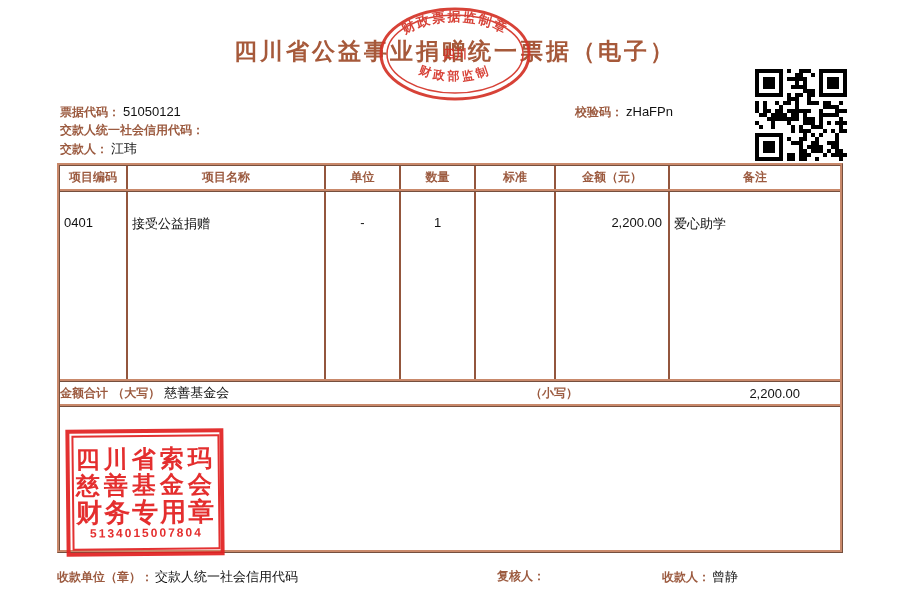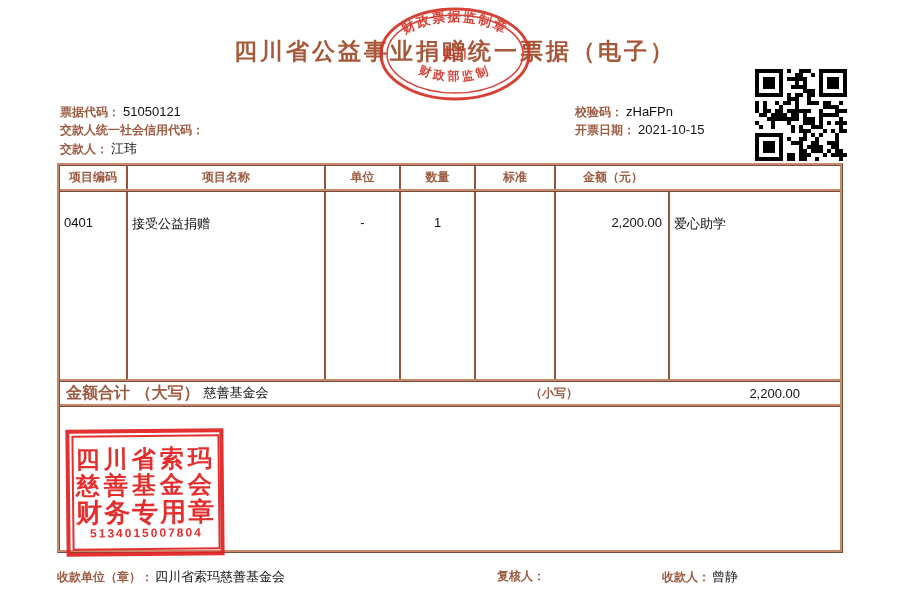--- a/index.html
+++ b/index.html
@@ -41,22 +41,22 @@
                    font-family:"DejaVu Serif", serif; }
   .body-row .cell { padding-top:23px; font-size:13px; color:#111; }
   .c0 { width:68px; } .c1 { width:198px; } .c2 { width:75px; } .c3 { width:75px; }
   .c4 { width:80px; } .c5 { width:114px; } .c6 { flex:1; }
   .al { text-align:left; padding-left:4px; }
   .ac { text-align:center; }
   .ar { text-align:right; padding-right:6px; }
 
   .total-row { position:relative; height:25px; border-bottom:3px ridge #c9896b;
                display:flex; align-items:center; }
-  .total-row .t-lbl { font-size:16px; font-weight:bold; color:#9c5b40;
-                      font-family:"DejaVu Serif", serif; padding-left:6px; white-space:nowrap; }
+  .total-row .t-lbl { font-size:12px; font-weight:bold; color:#9c5b40;
+                      font-family:"DejaVu Serif", serif; white-space:nowrap; }
   .total-row .t-daxie { font-size:13px; color:#111; margin-left:4px; }
   .total-row .t-xiaoxie { position:absolute; left:470px; font-size:12px; font-weight:bold;
                           color:#9c5b40; font-family:"DejaVu Serif", serif; }
   .total-row .t-amount { position:absolute; right:40px; font-size:13px; color:#111; }
   .blank-sect { flex:1; }
 
   
   .sq-stamp { position:absolute; left:66px; top:429px; width:158px; height:127px;
               border:4px solid #e12222; opacity:.93; transform:rotate(-0.6deg);
               display:flex; align-items:stretch; }
@@ -112,24 +112,20 @@
       <span class="lbl brown">交款人：</span>
       <span class="val">江玮</span>
     </div>
   </div>
 
   <div class="info info-right">
     <div class="info-line">
       <span class="lbl brown">校验码：</span>
       <span class="val">zHaFPn</span>
     </div>
-    <div class="info-line">
-      <span class="lbl brown">开票日期：</span>
-      <span class="val">2021-10-15</span>
-    </div>
   </div>
 
   <div class="qr">
       <div class="on"></div>
       <div class="on"></div>
       <div class="on"></div>
       <div class="on"></div>
       <div class="on"></div>
       <div class="on"></div>
       <div class="on"></div>
@@ -658,20 +654,21 @@
     </div>
 
   <div class="sheet">
     <div class="hdr-row">
       <div class="cell c0">项目编码</div>
       <div class="cell c1">项目名称</div>
       <div class="cell c2">单位</div>
       <div class="cell c3">数量</div>
       <div class="cell c4">标准</div>
       <div class="cell c5">金额（元）</div>
+      <div class="cell c6">备注</div>
     </div>
     <div class="body-row">
       <div class="cell c0 al">0401</div>
       <div class="cell c1 al">接受公益捐赠</div>
       <div class="cell c2 ac">-</div>
       <div class="cell c3 ac">1</div>
       <div class="cell c4 ac"></div>
       <div class="cell c5 ar">2,200.00</div>
       <div class="cell c6 al">爱心助学</div>
     </div>
@@ -688,21 +685,21 @@
     <div class="sq-inner">
       <div class="sq-line">四川省索玛</div>
       <div class="sq-line">慈善基金会</div>
       <div class="sq-line sq-line3">财务专用章</div>
       <div class="sq-digits">5134015007804</div>
     </div>
   </div>
 
   <div class="footer-item f-payee">
     <span class="lbl">收款单位（章）：</span>
-    <span class="val">四川省索玛慈善基金会</span>
+    <span class="val">交款人统一社会信用代码</span>
   </div>
   <div class="footer-item f-review">
     <span class="lbl">复核人：</span>
     <span class="val"></span>
   </div>
   <div class="footer-item f-cashier">
     <span class="lbl">收款人：</span>
     <span class="val">曾静</span>
   </div>
 

